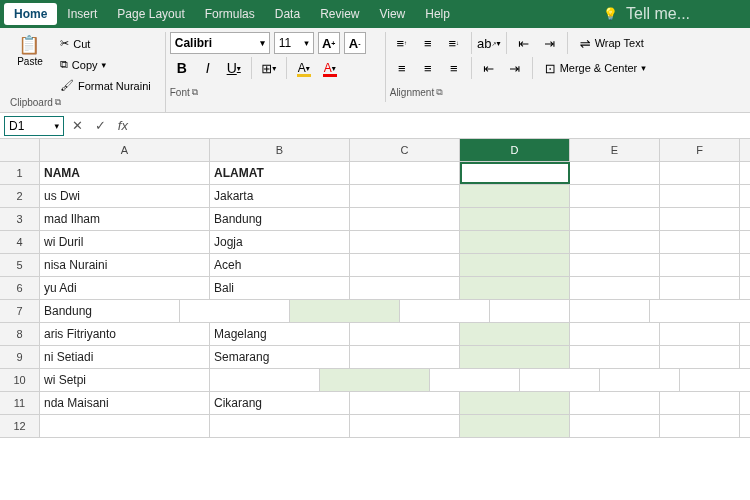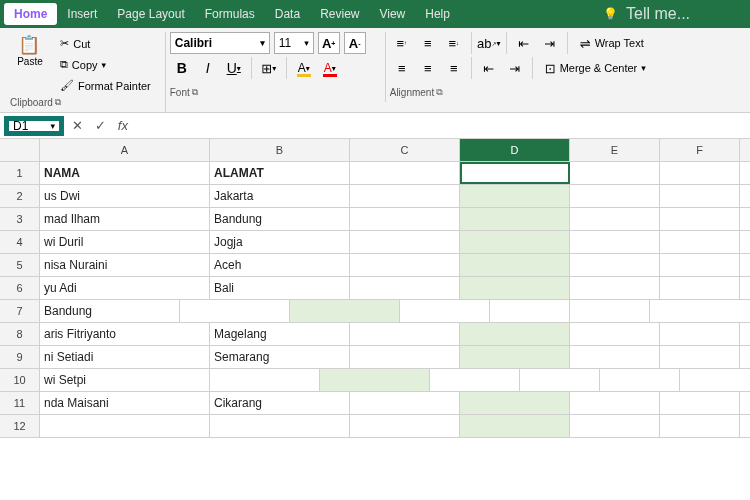--- a/index.html
+++ b/index.html
@@ -15,21 +15,21 @@
     }
     .menu-bar .menu-item {
       color: #e5e5e5;
       padding: 4px 10px;
       cursor: pointer;
       font-size: 12px;
       border-radius: 3px;
     }
     .menu-bar .menu-item.active {
       background: #fff;
-      color: #8b5cf6;
+      color: #0c4a6e;
       font-weight: bold;
     }
     .menu-bar .tell-me {
       margin-left: auto;
       display: flex;
       align-items: center;
       color: #fff;
       font-size: 12px;
       gap: 8px;
     }
@@ -168,21 +168,21 @@
       align-items: center;
       height: 26px;
       border-bottom: 1px solid #d0d0d0;
       background: #fff;
       padding: 0 4px;
       gap: 4px;
     }
     .name-box {
       width: 60px;
       height: 20px;
-      border: 5px solid #0f766e;
+      border: 1px solid #0f766e;
       background: #fff;
       padding: 0 4px;
       font-size: 12px;
       display: flex; align-items: center; justify-content: space-between;
     }
     .formula-controls {
       display: flex; align-items: center; gap: 4px; color: #555;
       font-size: 13px;
     }
     .formula-ctrl { cursor: pointer; padding: 2px 4px; }
@@ -313,21 +313,21 @@
           <span>✂</span>
           <span>Cut</span>
         </div>
         <div class="ribbon-btn-sm">
           <span>⧉</span>
           <span>Copy</span>
           <span class="chevron">▾</span>
         </div>
         <div class="ribbon-btn-sm">
           <span>🖌</span>
-          <span>Format Painter</span>
+          <span>Format Nuraini</span>
         </div>
       </div>
     </div>
     <div class="ribbon-group-label">
       <span>Clipboard</span>
       <span style="cursor:pointer; font-size:9px;">⧉</span>
     </div>
   </div>
 
   <div class="ribbon-group" style="min-width:220px;">

